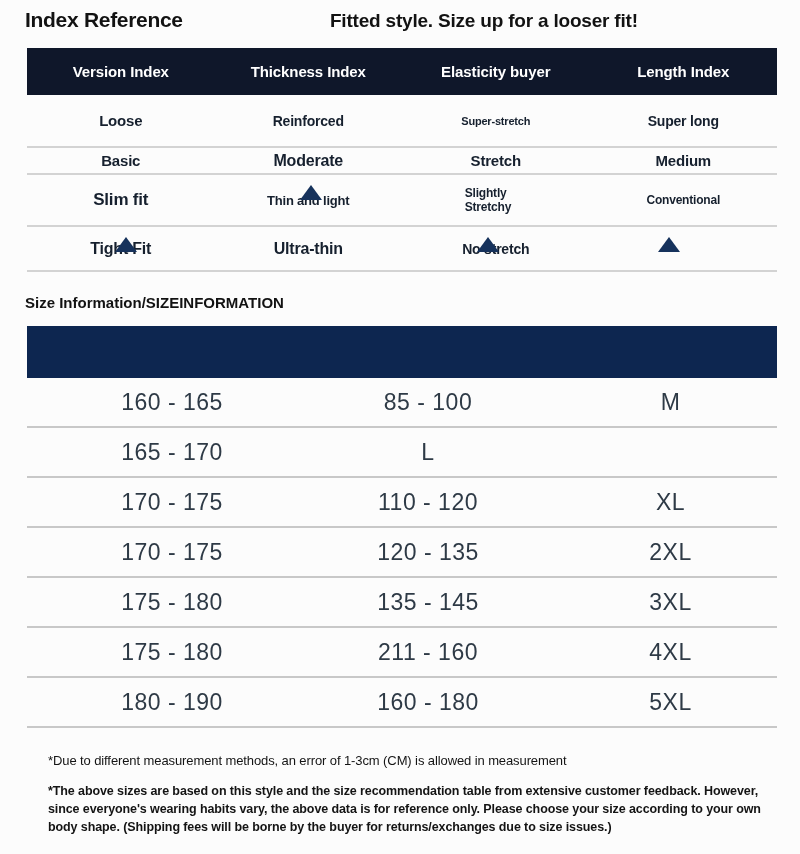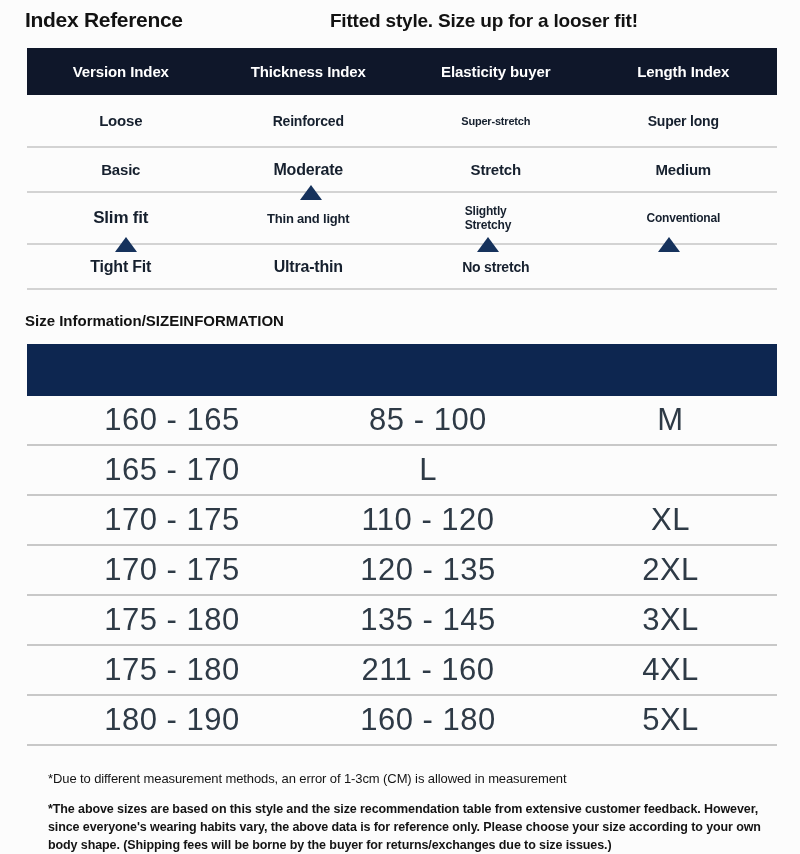--- a/index.html
+++ b/index.html
@@ -50,21 +50,21 @@
   .index-head .hcell {
     display: flex; align-items: center; justify-content: center;
     color: #ffffff; font-weight: 700; font-size: 15px; letter-spacing: -0.1px;
   }
   .index-row {
     display: grid;
     grid-template-columns: repeat(4, 1fr);
     border-bottom: 2px solid #d3d3d3;
   }
   .index-row.r1 { height: 53px; }
-  .index-row.r2 { height: 45px; }
+  .index-row.r2 { height: 27px; }
   .index-row.r3 { height: 52px; }
   .index-row.r4 { height: 45px; }
   .icell {
     display: flex; align-items: center; justify-content: center;
     font-weight: 700; color: #16202e; text-align: center; letter-spacing: -0.2px;
   }
   .fs17 { font-size: 17px; }
   .fs16 { font-size: 16px; }
   .fs15 { font-size: 15px; }
   .fs14 { font-size: 14px; }
@@ -100,21 +100,21 @@
   .size-head-bar { height: 52px; background: #0d2650; }
   .size-row {
     display: grid;
     grid-template-columns: 240px 272px 213px;
     padding-left: 25px;
     height: 50px;
     border-bottom: 2px solid #c8c8c8;
   }
   .scell {
     display: flex; align-items: center; justify-content: center;
-    font-size: 31px; font-weight: 400; color: #2e3a46; letter-spacing: 0.5px;
+    font-size: 23px; font-weight: 400; color: #2e3a46; letter-spacing: 0.5px;
   }
 
   
   .footnotes { margin: 25px 40px 0 48px; }
   .fn1 {
     font-size: 13px; font-weight: 400; color: #141414; letter-spacing: -0.1px;
   }
   .fn2 {
     margin-top: 15px;
     font-size: 12.5px; font-weight: 700; color: #141414;

